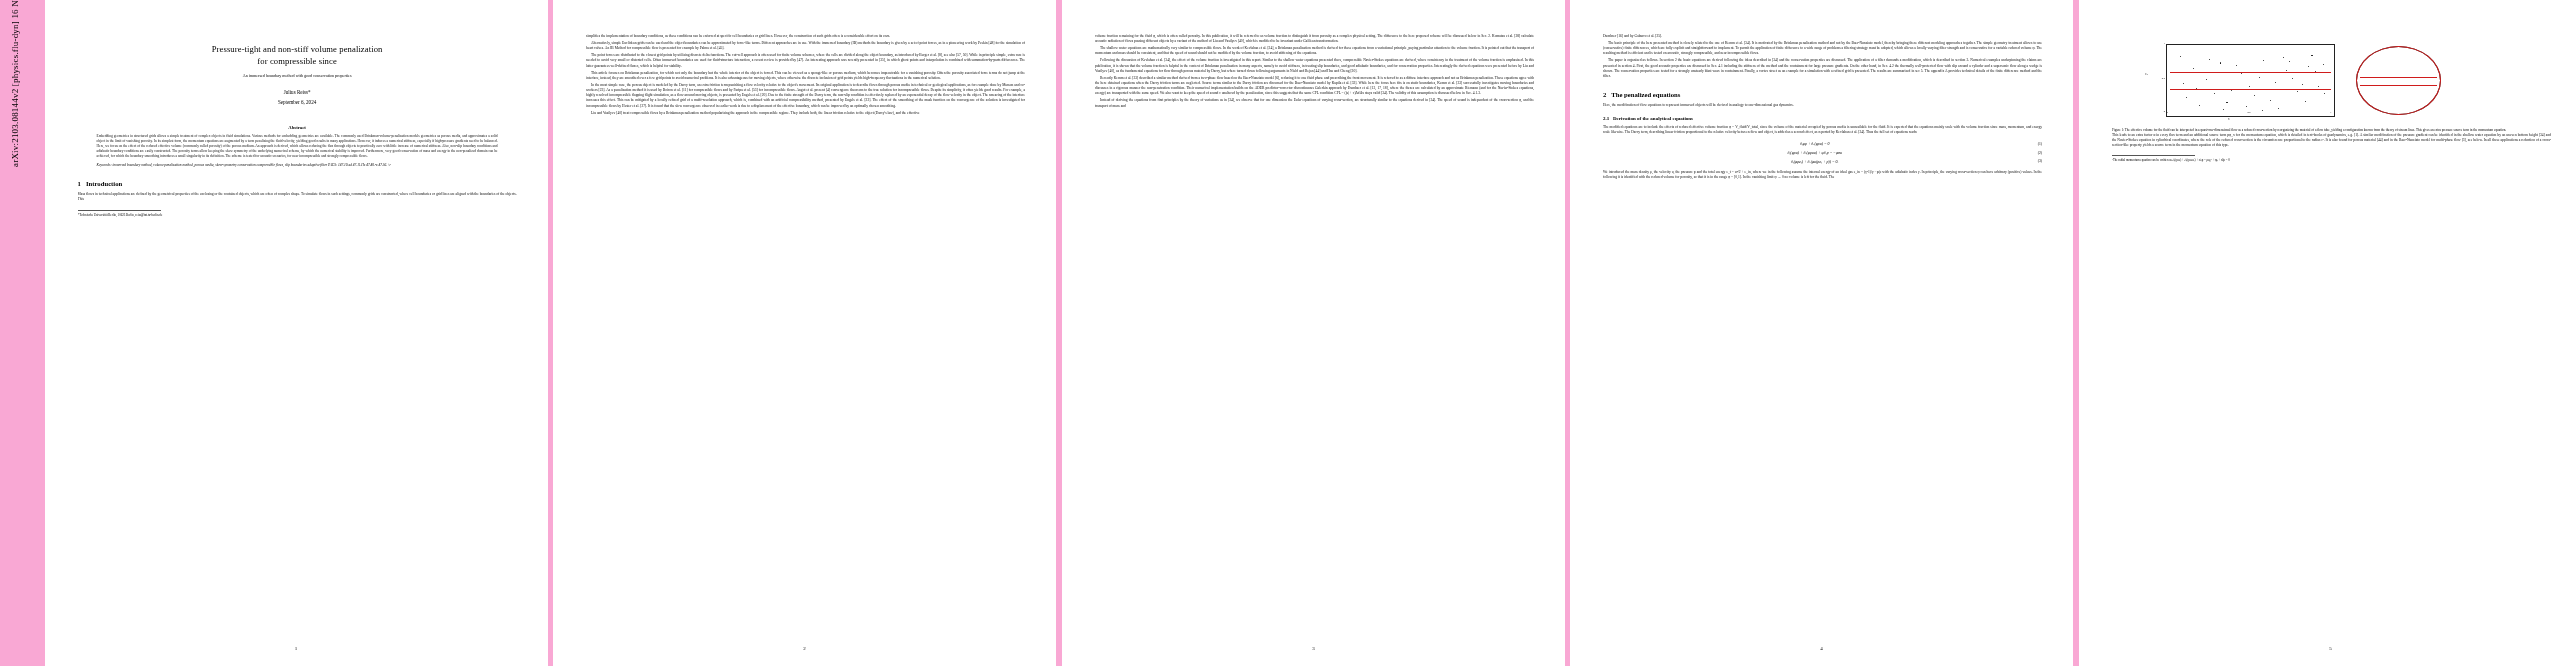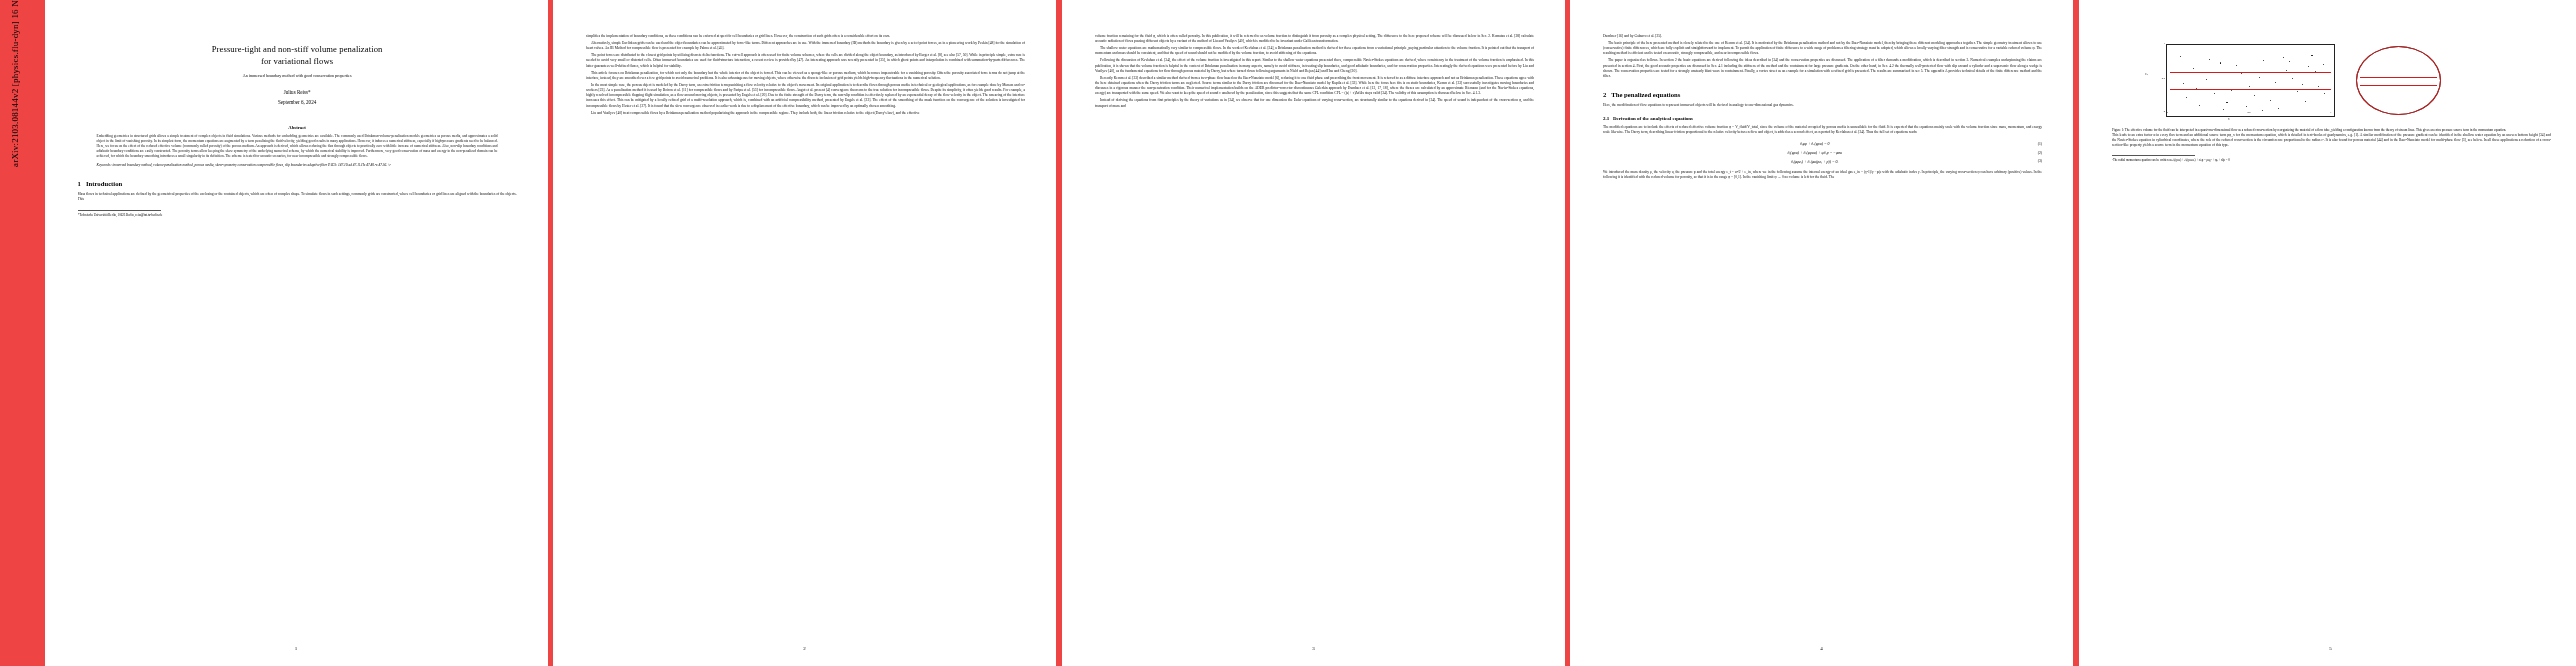--- a/index.html
+++ b/index.html
@@ -11,21 +11,21 @@
     width: 2576px;
     height: 667px;
     font-family: "Liberation Serif", serif;
     color: #000000;
     overflow: hidden;
   }
   .sheet {
     position: relative;
     width: 2376px;
     height: 667px;
-    background: #ef4444;
+    background: #f9a8d4;
   }
   
   .arxiv-stamp {
     position: absolute;
     left: 10px;
     top: 167px;
     width: 345px;
     transform: rotate(-90deg);
     transform-origin: 0 0;
     font-family: "Liberation Serif", serif;
@@ -295,21 +295,21 @@
 <div class="sheet">
 
   <div class="arxiv-stamp">arXiv:2103.08144v2  [physics.flu-dyn]  16 Nov 2021</div>
 
   <div class="pages">
 
     <div class="page p1">
       <div class="page-inner">
         <div class="title">
           <span>Pressure-tight and non-stiff volume penalization</span><br>
-          <span>for variational flows</span>
+          <span>for compressible since</span>
         </div>
         <div class="subtitle">An immersed boundary method with good conservation properties</div>
         <div class="author">Julius Reiss*</div>
         <div class="date">September 6, 2024</div>
 
         <div class="abstract-head">Abstract</div>
         <div class="abstract-body">Embedding geometries in structured grids allows a simple treatment of complex objects in fluid simulations. Various methods for embedding geometries are available. The commonly used Brinkman-volume-penalization models geometries as porous media, and approximates a solid object in the limit of vanishing porosity. In its simplest form, the momentum equations are augmented by a term penalizing the fluid velocity, yielding good results in many applications. However, it induces a numerical stiffness, especially if high-pressure gradients need to be balanced.
 Here, we focus on the effect of the reduced effective volume (commonly called porosity) of the porous medium. An approach is derived, which allows reducing the flux through objects to practically zero with little increase of numerical stiffness. Also, non-slip boundary conditions and adiabatic boundary conditions are easily constructed. The porosity terms allow keeping the skew symmetry of the underlying numerical scheme, by which the numerical stability is improved. Furthermore, very good conservation of mass and energy in the non-penalized domain can be achieved, for which the boundary smoothing introduces a small singularity in its definition. The scheme is tested for acoustic scenarios, for near incompressible and strongly compressible flows.</div>
         <div class="abstract-kw">Keywords: immersed boundary method, volume penalization method, porous media, skew-symmetry conservation compressible flows, slip boundaries adaptive filter
 PACS: 147.10.ad 47.11.Hz 47.40.-x 47.56.+r</div>

